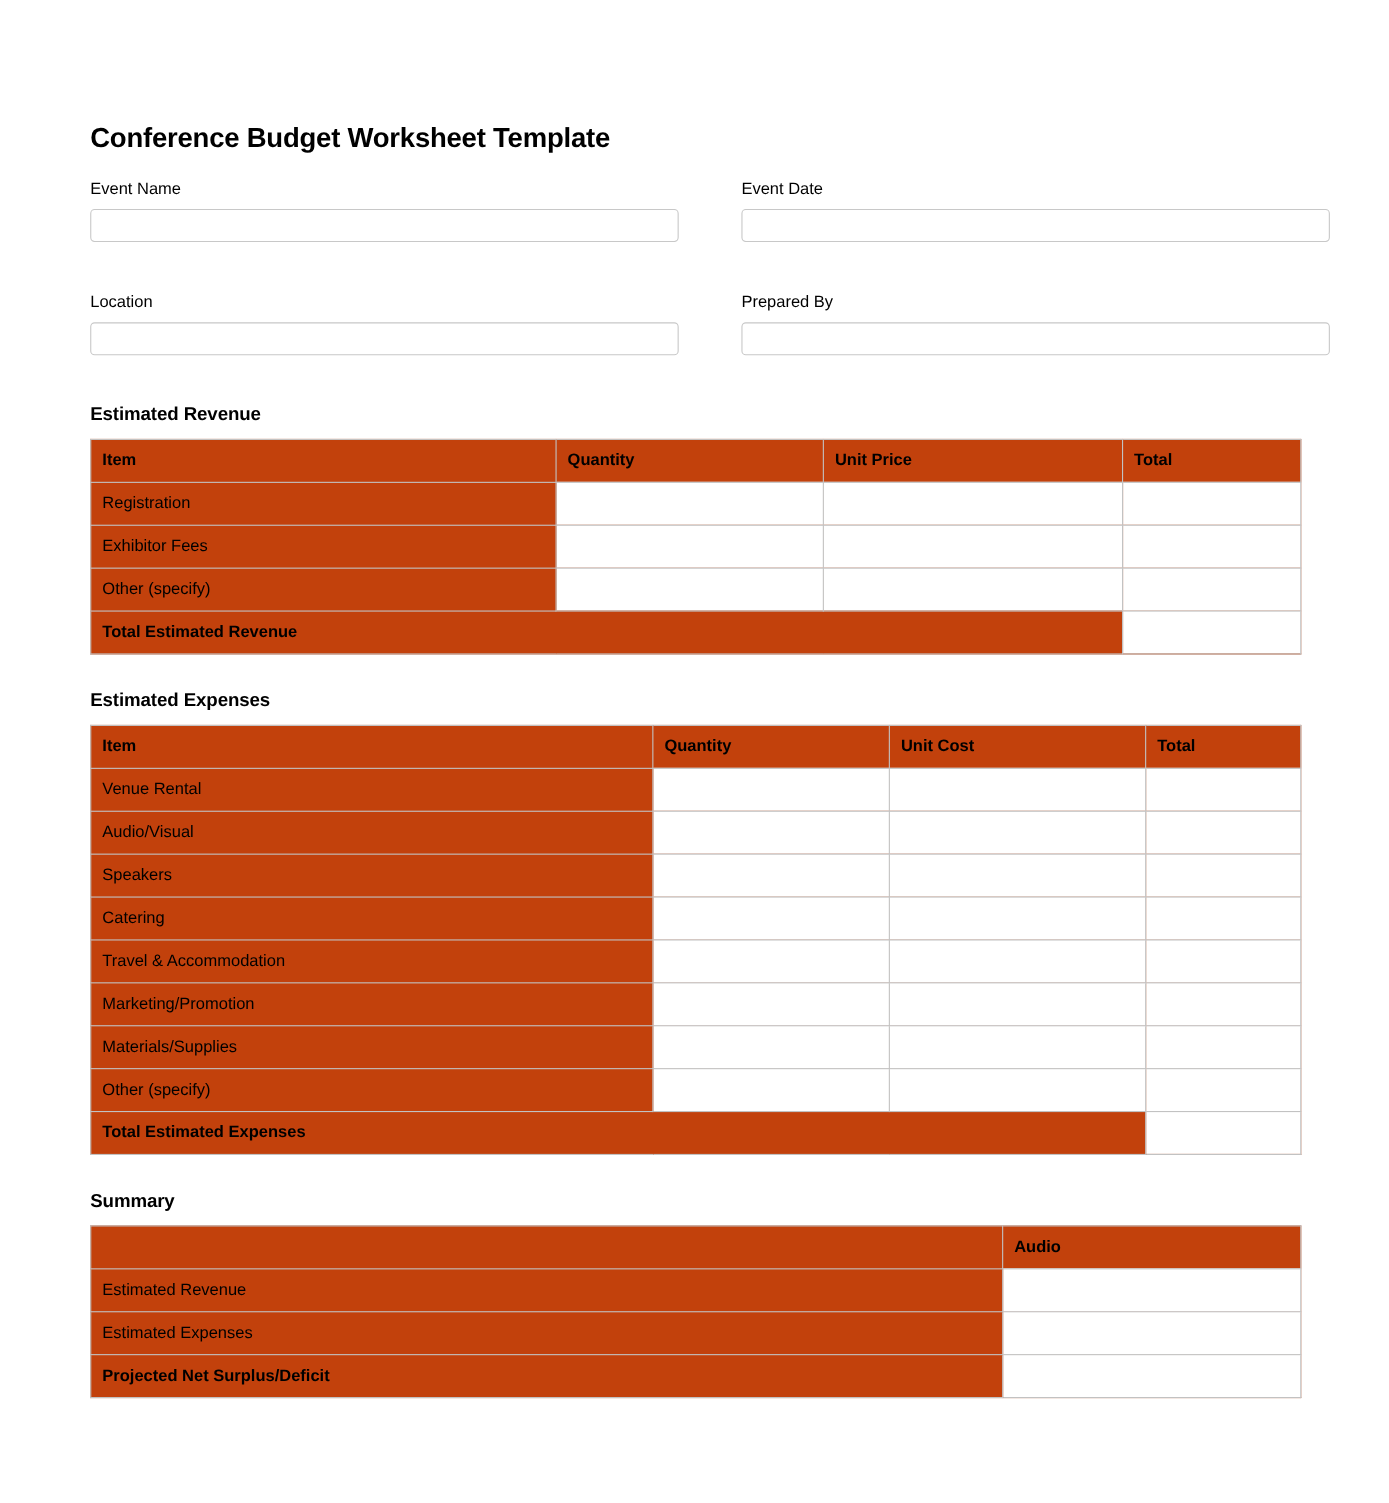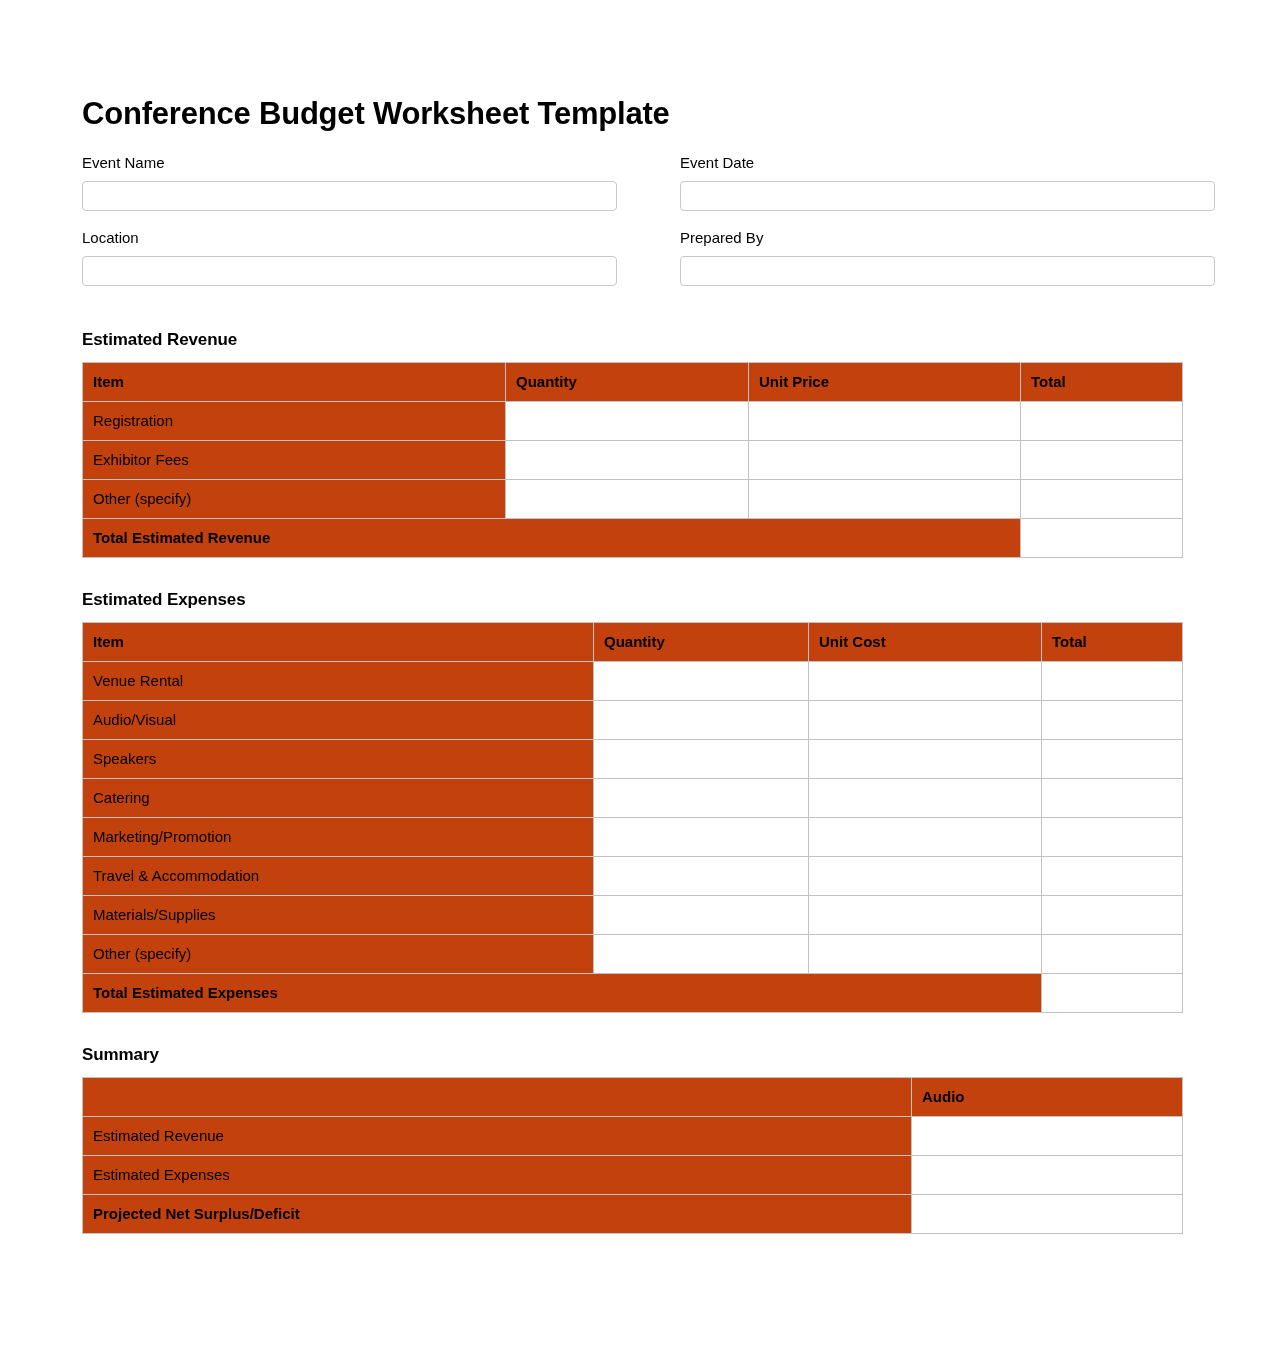--- a/index.html
+++ b/index.html
@@ -12,33 +12,34 @@
     height: 1366px;
     font-family: "Liberation Sans", sans-serif;
     color: #000000;
     -webkit-font-smoothing: antialiased;
   }
   .page {
     padding: 96px 82px 0 82px;
     box-sizing: border-box;
   }
   .doc-title {
-    font-size: 31px;
+    font-size: 25px;
     font-weight: bold;
     letter-spacing: -0.2px;
-    margin: 0 0 22px 0;
+    margin: 16px 0 22px 0;
     line-height: 1.15;
   }
   
   .form-grid {
     display: grid;
     grid-template-columns: 535px 1px 535px;
     column-gap: 31px;
     row-gap: 0;
     margin-bottom: 26px;
+    gap: 28px;
   }
   .field {
     margin-bottom: 18px;
   }
   .field-label {
     display: block;
     font-size: 15px;
     line-height: 18px;
     margin-bottom: 9px;
     color: #000;
@@ -226,27 +227,27 @@
           <td class="fillable"></td>
           <td class="fillable"></td>
         </tr>
         <tr>
           <td>Catering</td>
           <td class="fillable"></td>
           <td class="fillable"></td>
           <td class="fillable"></td>
         </tr>
         <tr>
+          <td>Travel &amp; Accommodation</td>
+          <td class="fillable"></td>
+          <td class="fillable"></td>
+          <td class="fillable"></td>
+        </tr>
+        <tr>
           <td>Marketing/Promotion</td>
-          <td class="fillable"></td>
-          <td class="fillable"></td>
-          <td class="fillable"></td>
-        </tr>
-        <tr>
-          <td>Travel &amp; Accommodation</td>
           <td class="fillable"></td>
           <td class="fillable"></td>
           <td class="fillable"></td>
         </tr>
         <tr>
           <td>Materials/Supplies</td>
           <td class="fillable"></td>
           <td class="fillable"></td>
           <td class="fillable"></td>
         </tr>

